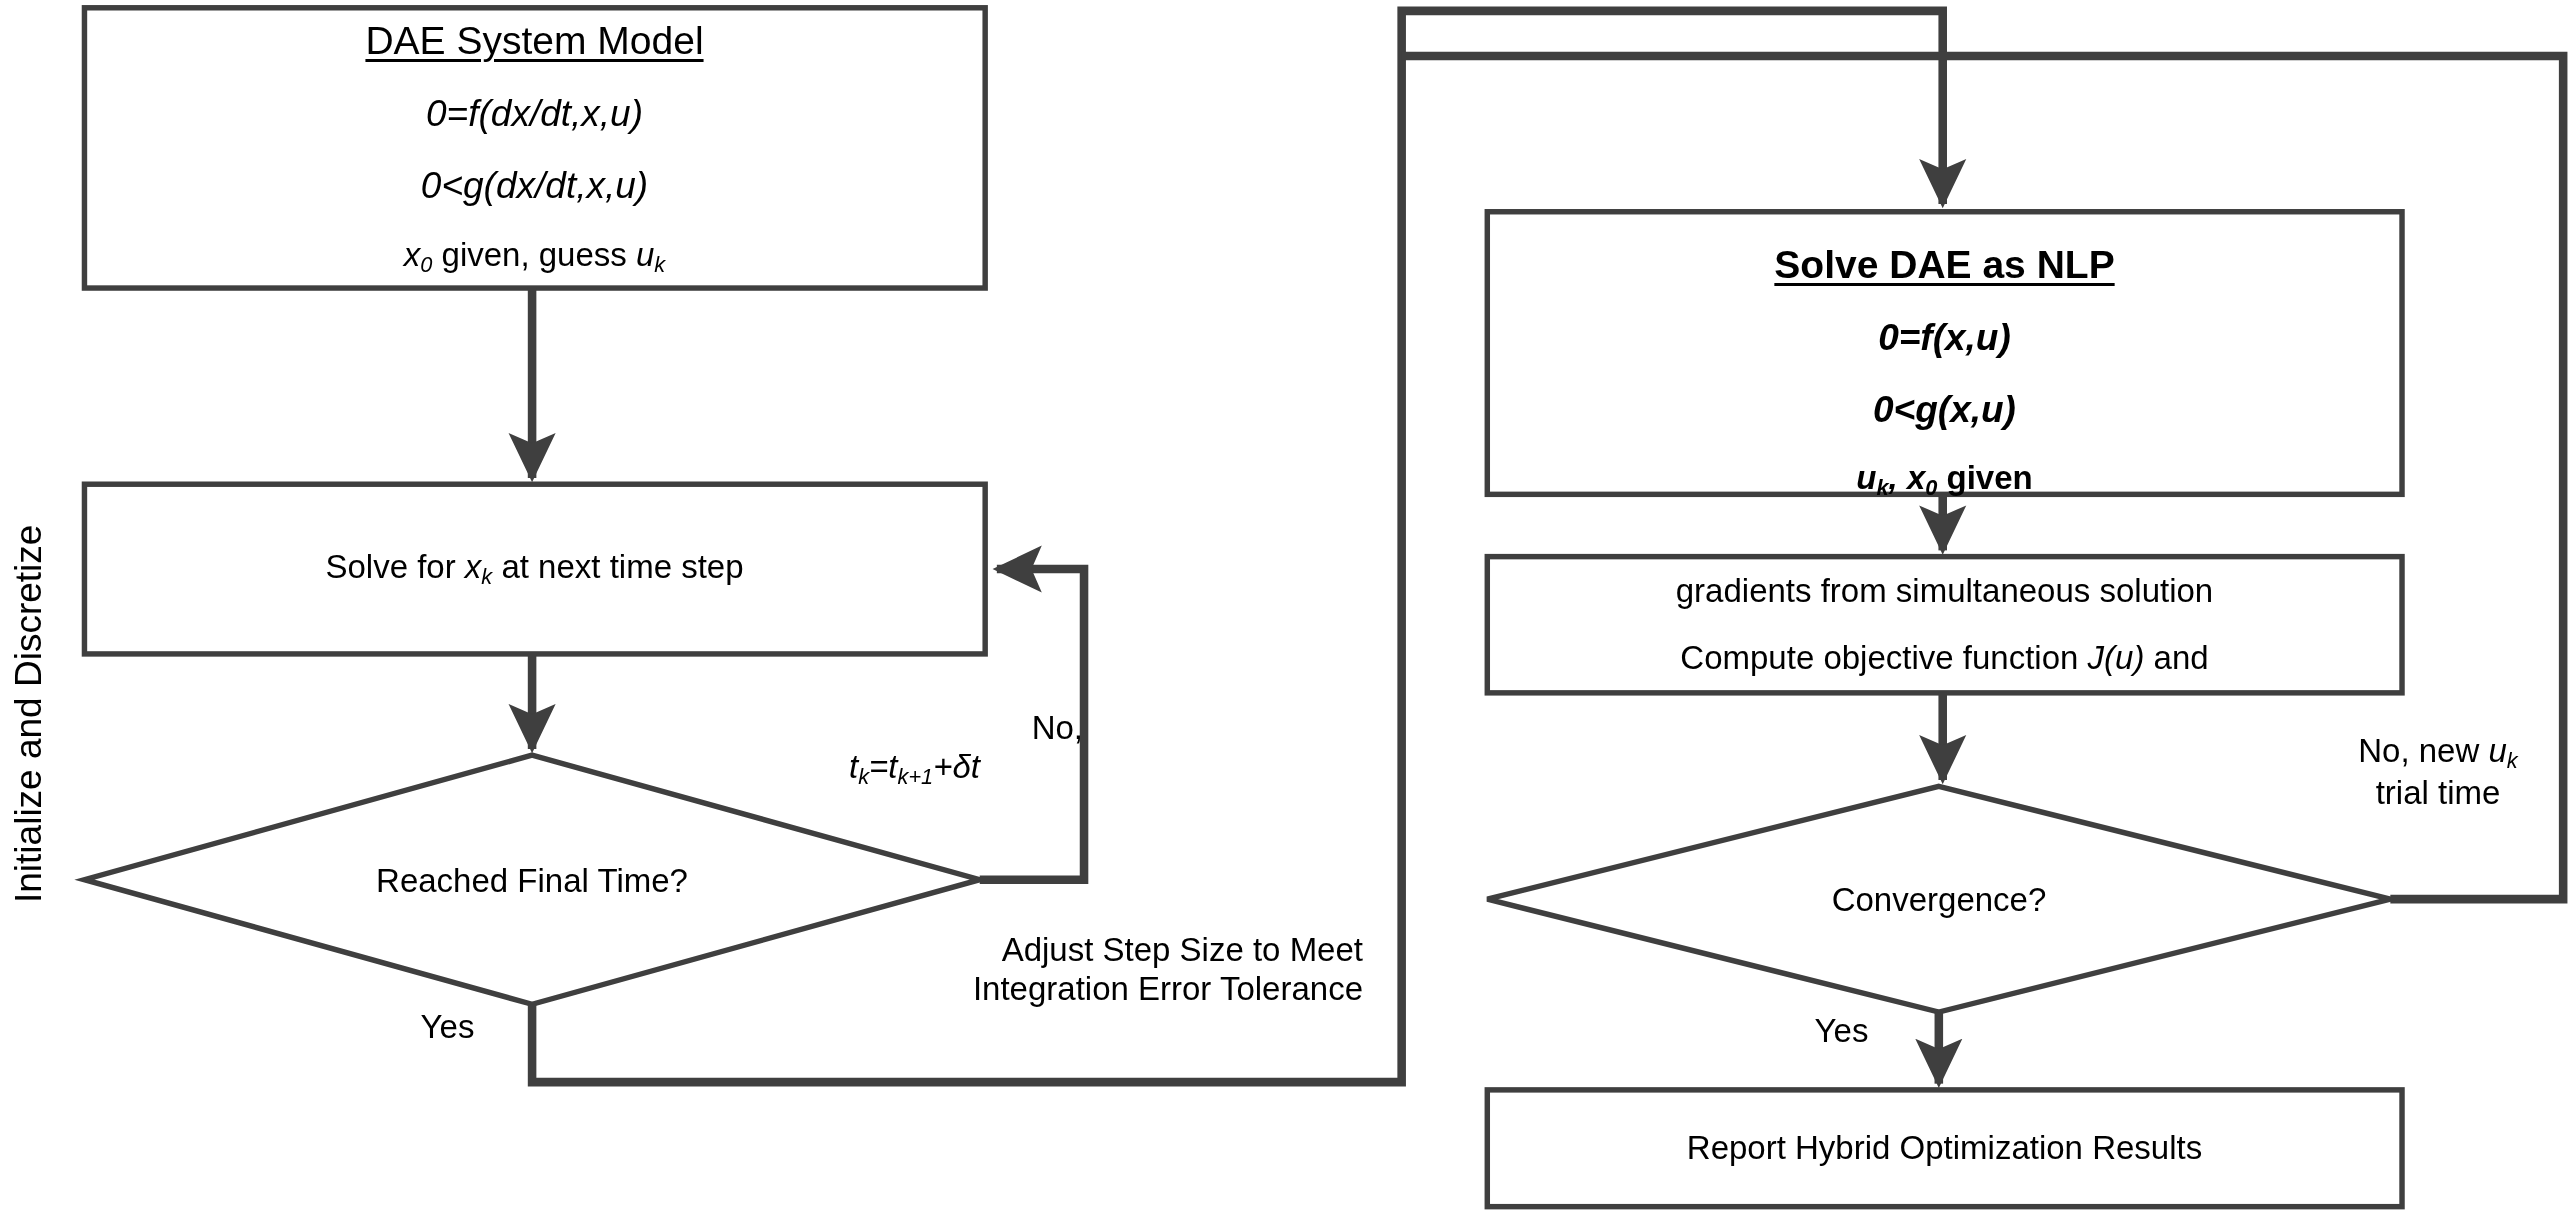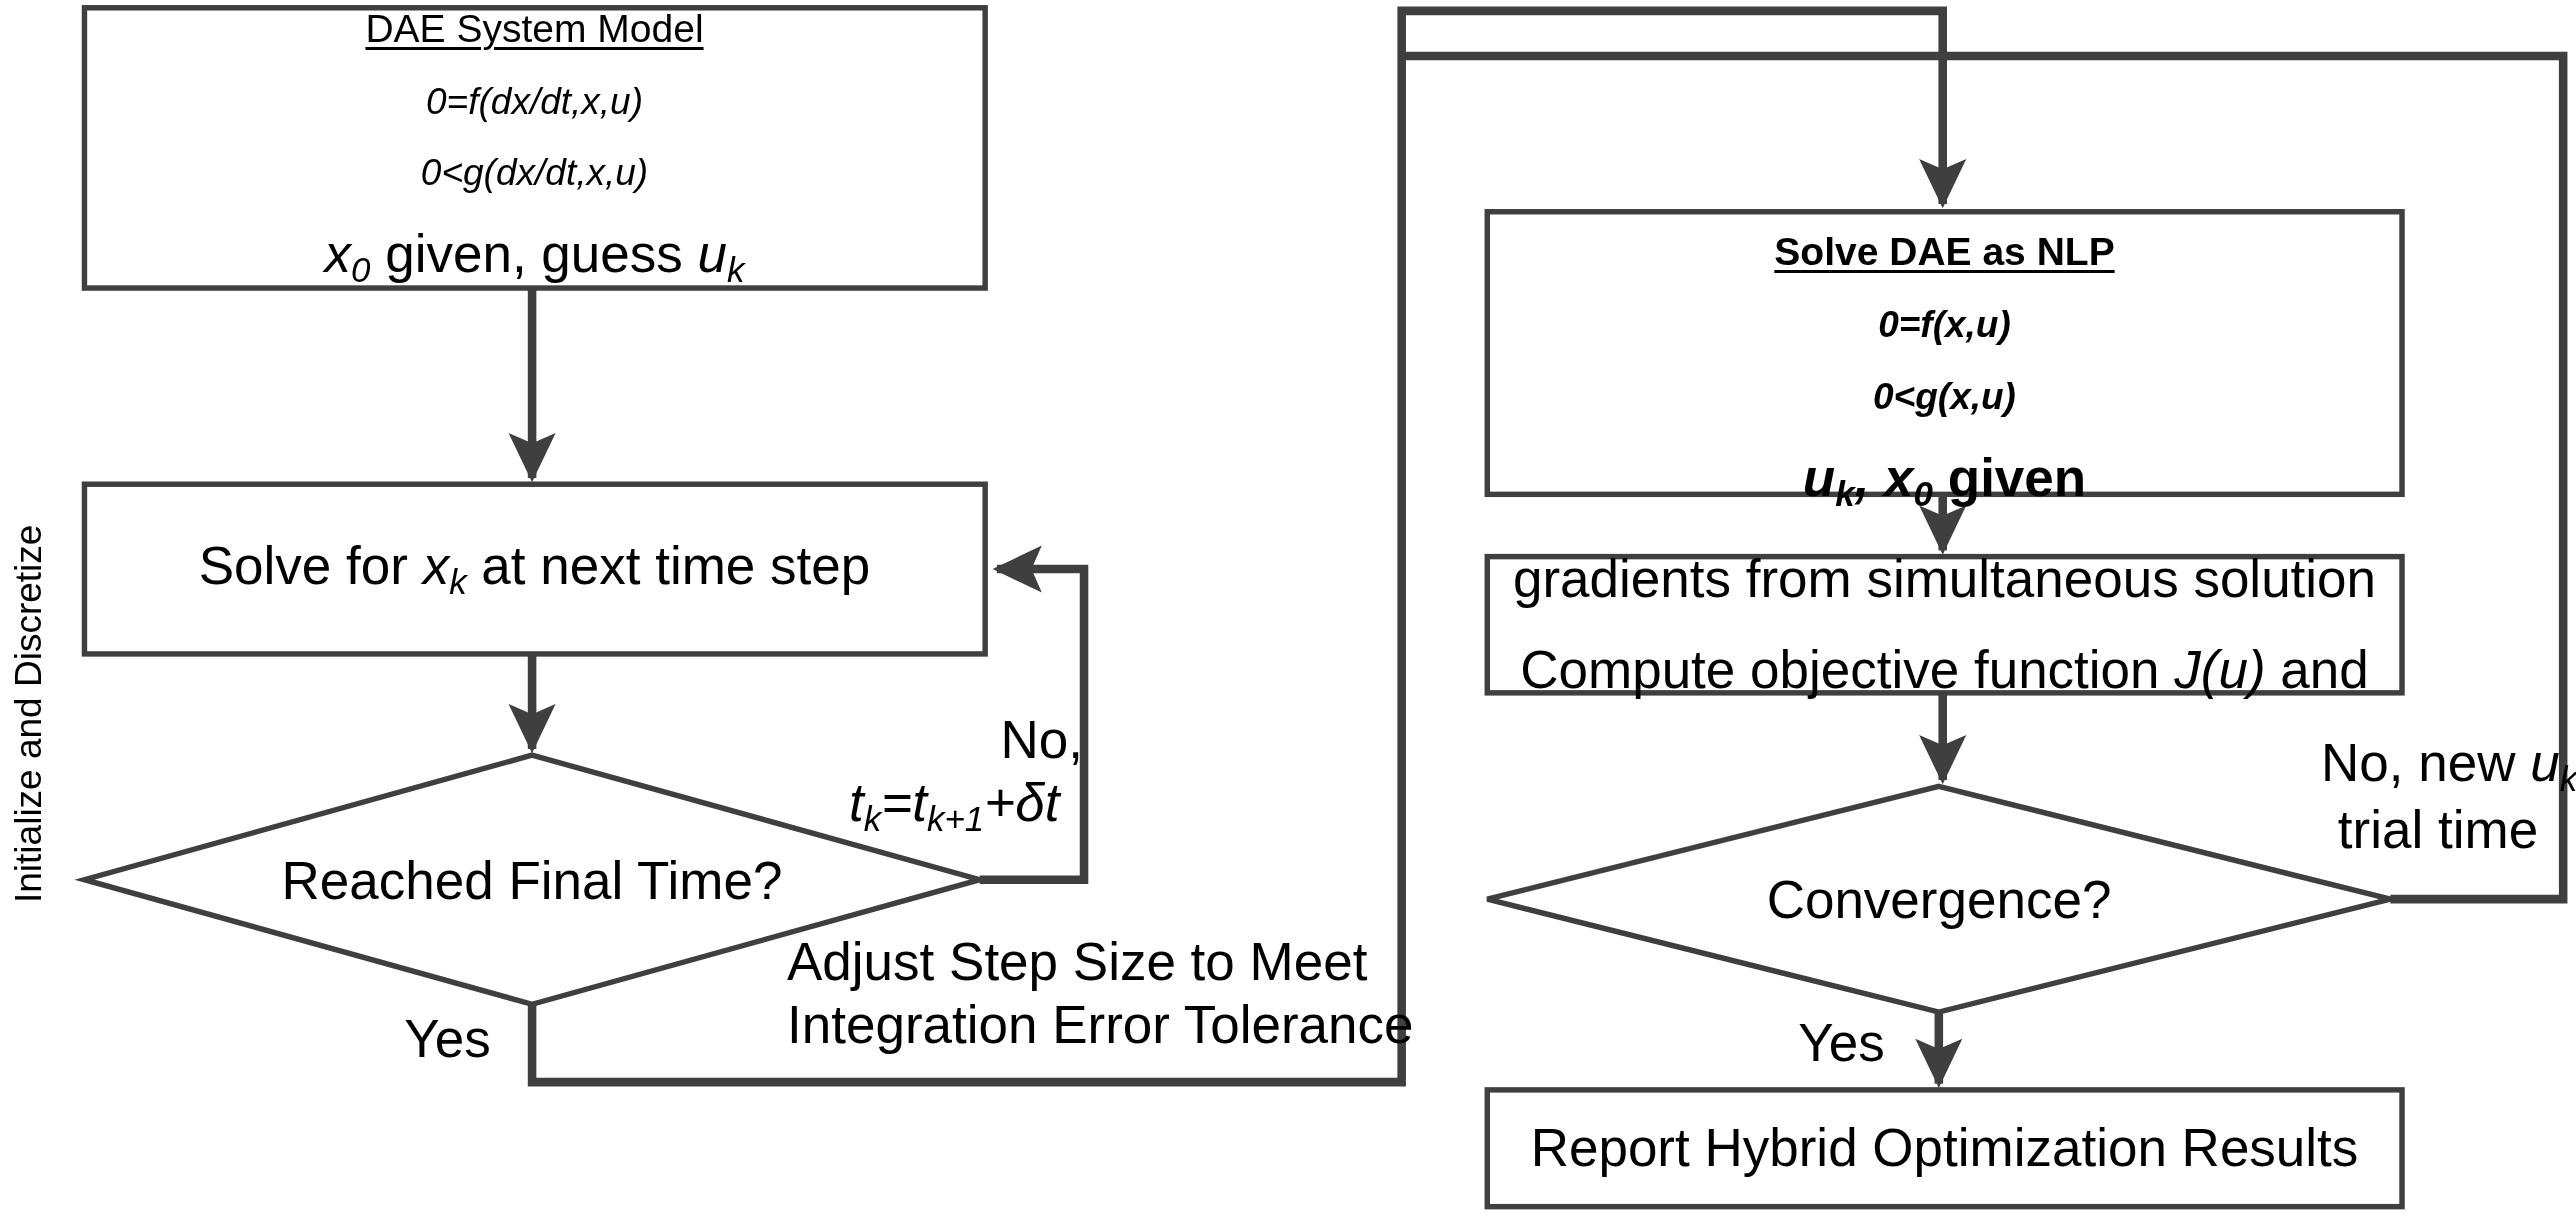--- a/index.html
+++ b/index.html
@@ -49,21 +49,21 @@
     text-decoration: underline;
     text-underline-offset: 4.7px;
     text-decoration-thickness: 3.1px;
     font-size: 39px;
   }
   .eq {
     font-style: italic;
     font-size: 37px;
   }
   .plain {
-    font-size: 53px;
+    font-size: 33px;
   }
   .sub {
     font-size: 0.66em;
     vertical-align: -0.28em;
     font-style: italic;
   }
   .it { font-style: italic; }
   .vlabel {
     position: absolute;
     transform-origin: 0 0;
@@ -154,21 +154,21 @@
     <div class="plain">Report Hybrid Optimization Results</div>
   </div>
 
   <div class="edge-label" style="left:849px; top:701px; width:234px;">
     <div class="plain" style="text-align:right;margin-top:8px;">No,</div>
     <div class="plain" style="text-align:left;"><span class="it">t</span><span class="sub">k</span><span class="it">=t</span><span class="sub">k+1</span><span class="it">+</span><span class="it">δt</span></div>
   </div>
 
   <div class="edge-label plain" style="left:389px; top:1008px; width:117px; text-align:center;">Yes</div>
 
-  <div class="edge-label" style="left:787px; top:931px; width:576px; text-align:center;">
+  <div class="edge-label" style="left:787px; top:931px; width:576px; text-align:right;">
     <div class="plain">Adjust Step Size to Meet</div>
     <div class="plain">Integration Error Tolerance</div>
   </div>
 
   <div class="edge-label" style="left:2321px; top:732px; width:234px; text-align:center;">
     <div class="plain"><span>No, new </span><span class="it">u</span><span class="sub">k</span></div>
     <div class="plain">trial time</div>
   </div>
 
   <div class="edge-label plain" style="left:1783px; top:1012px; width:117px; text-align:center;">Yes</div>

